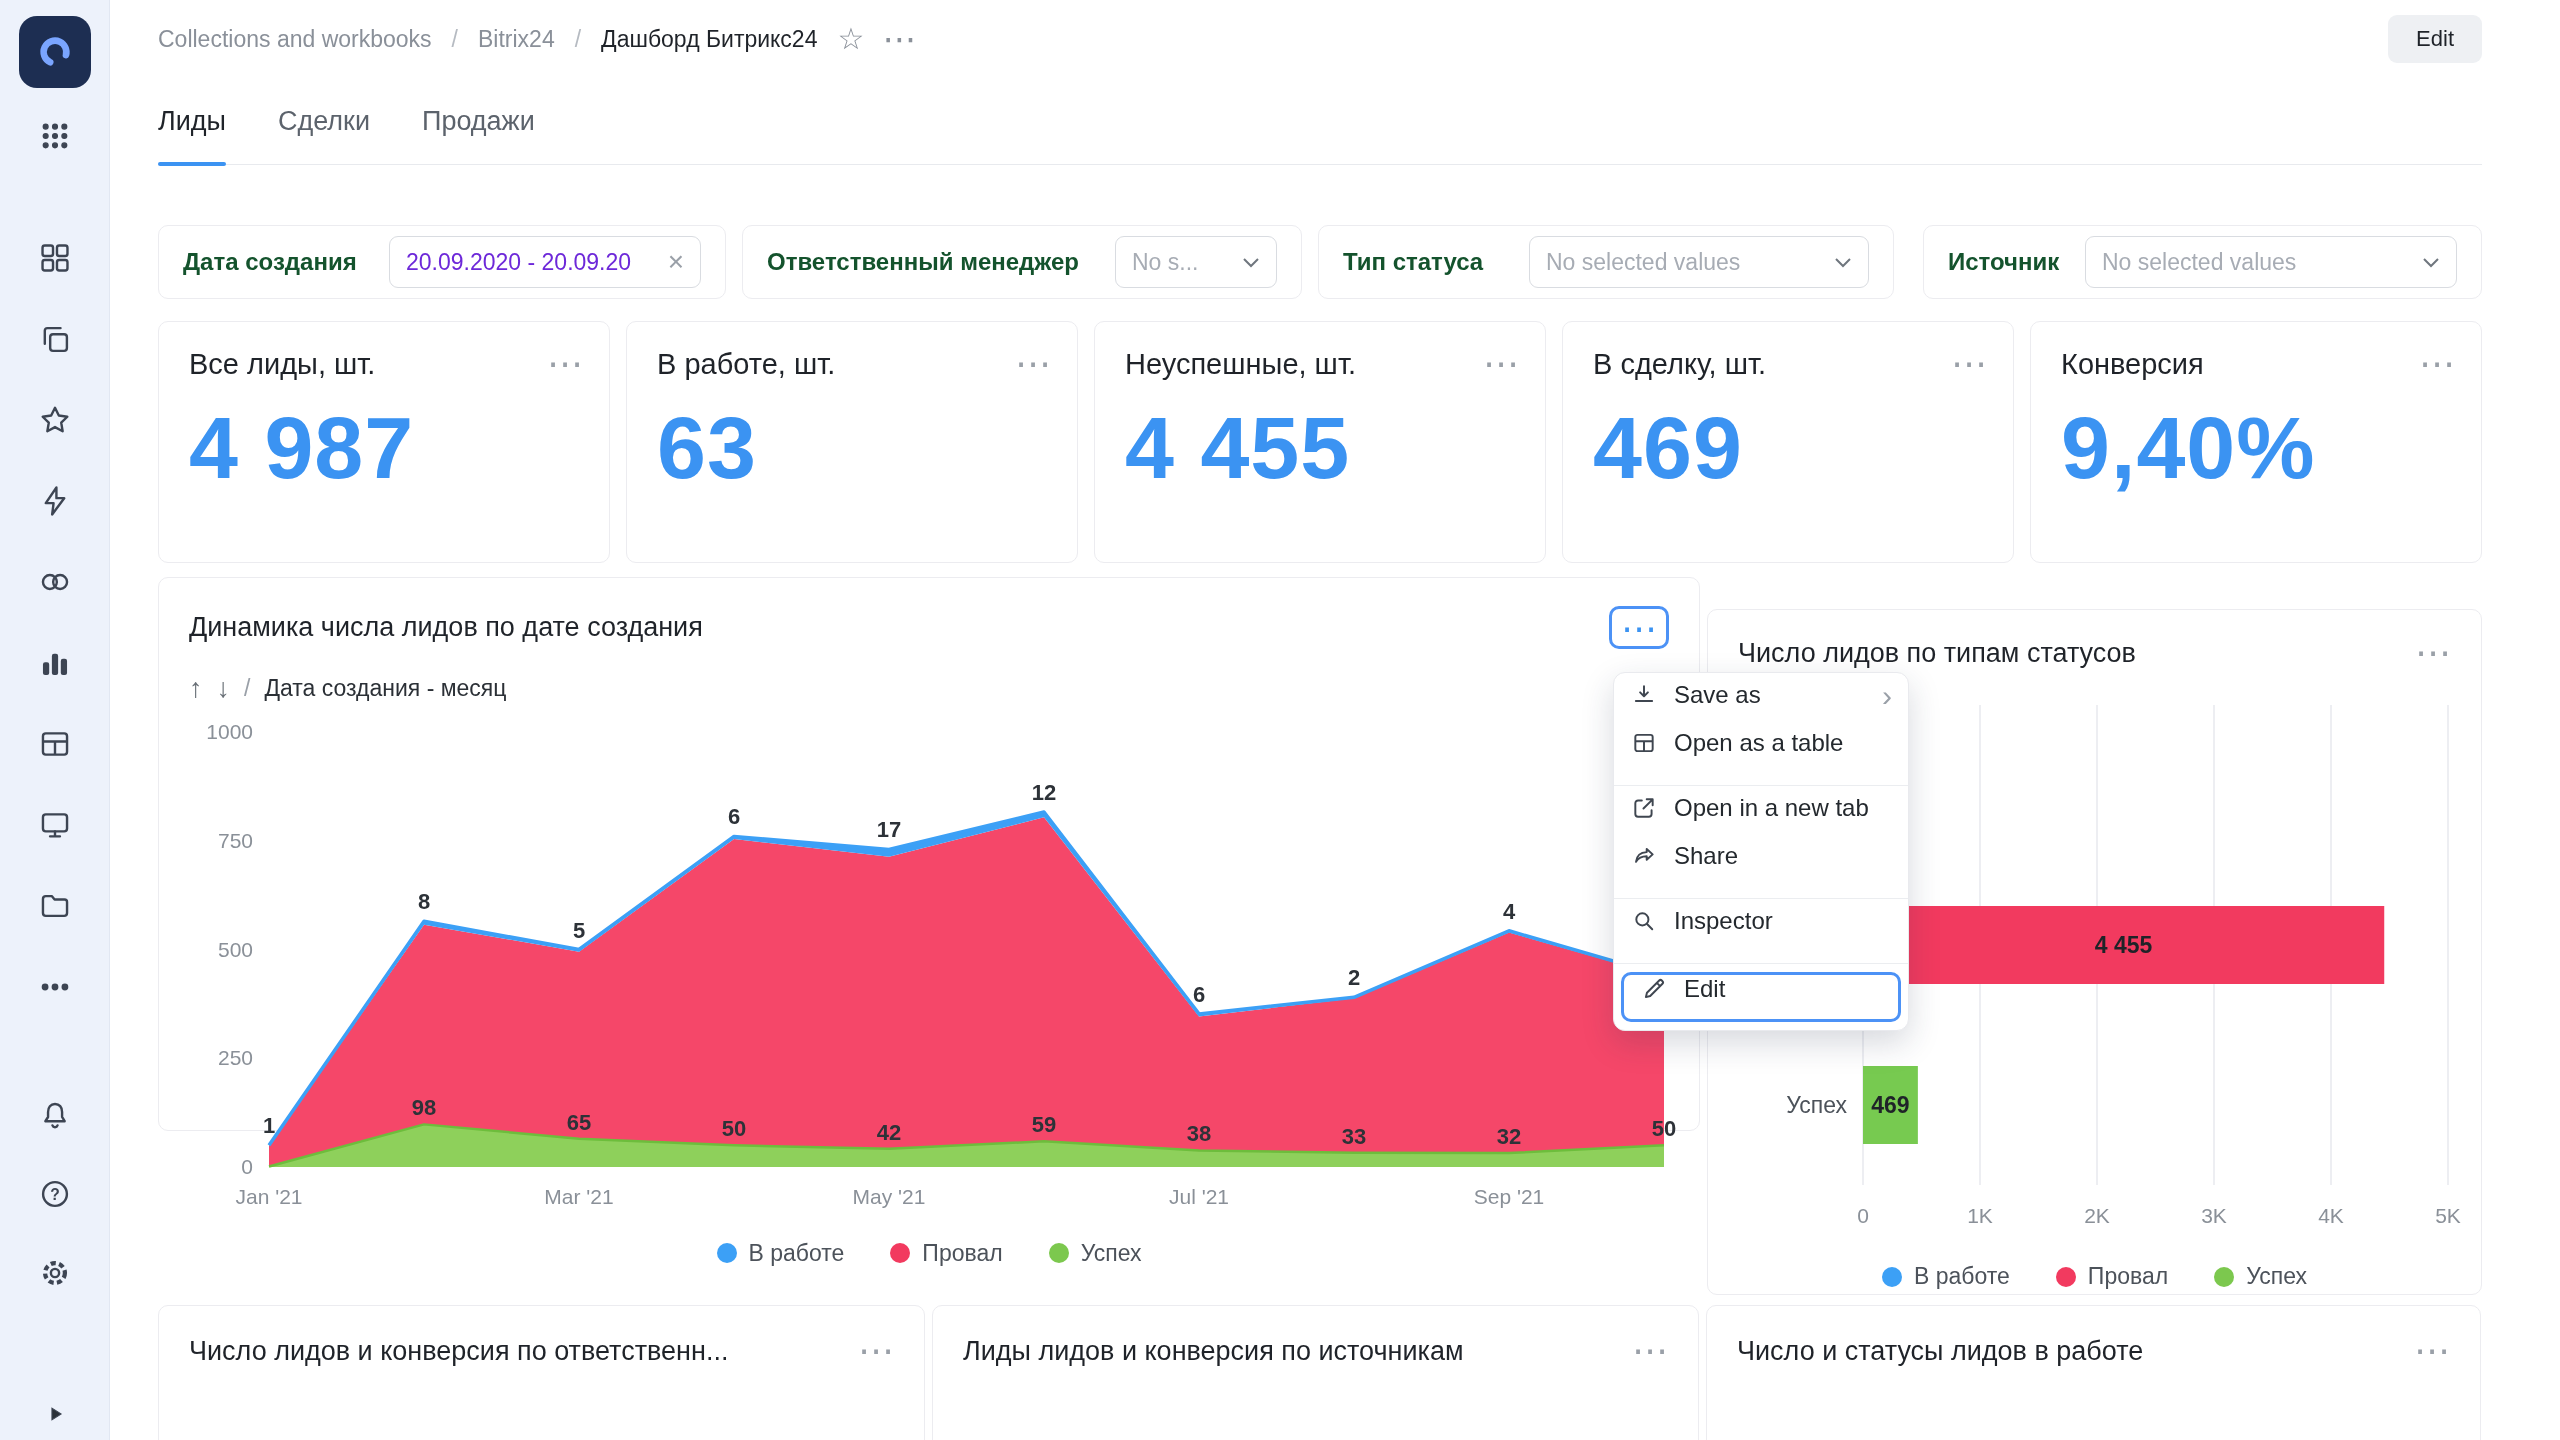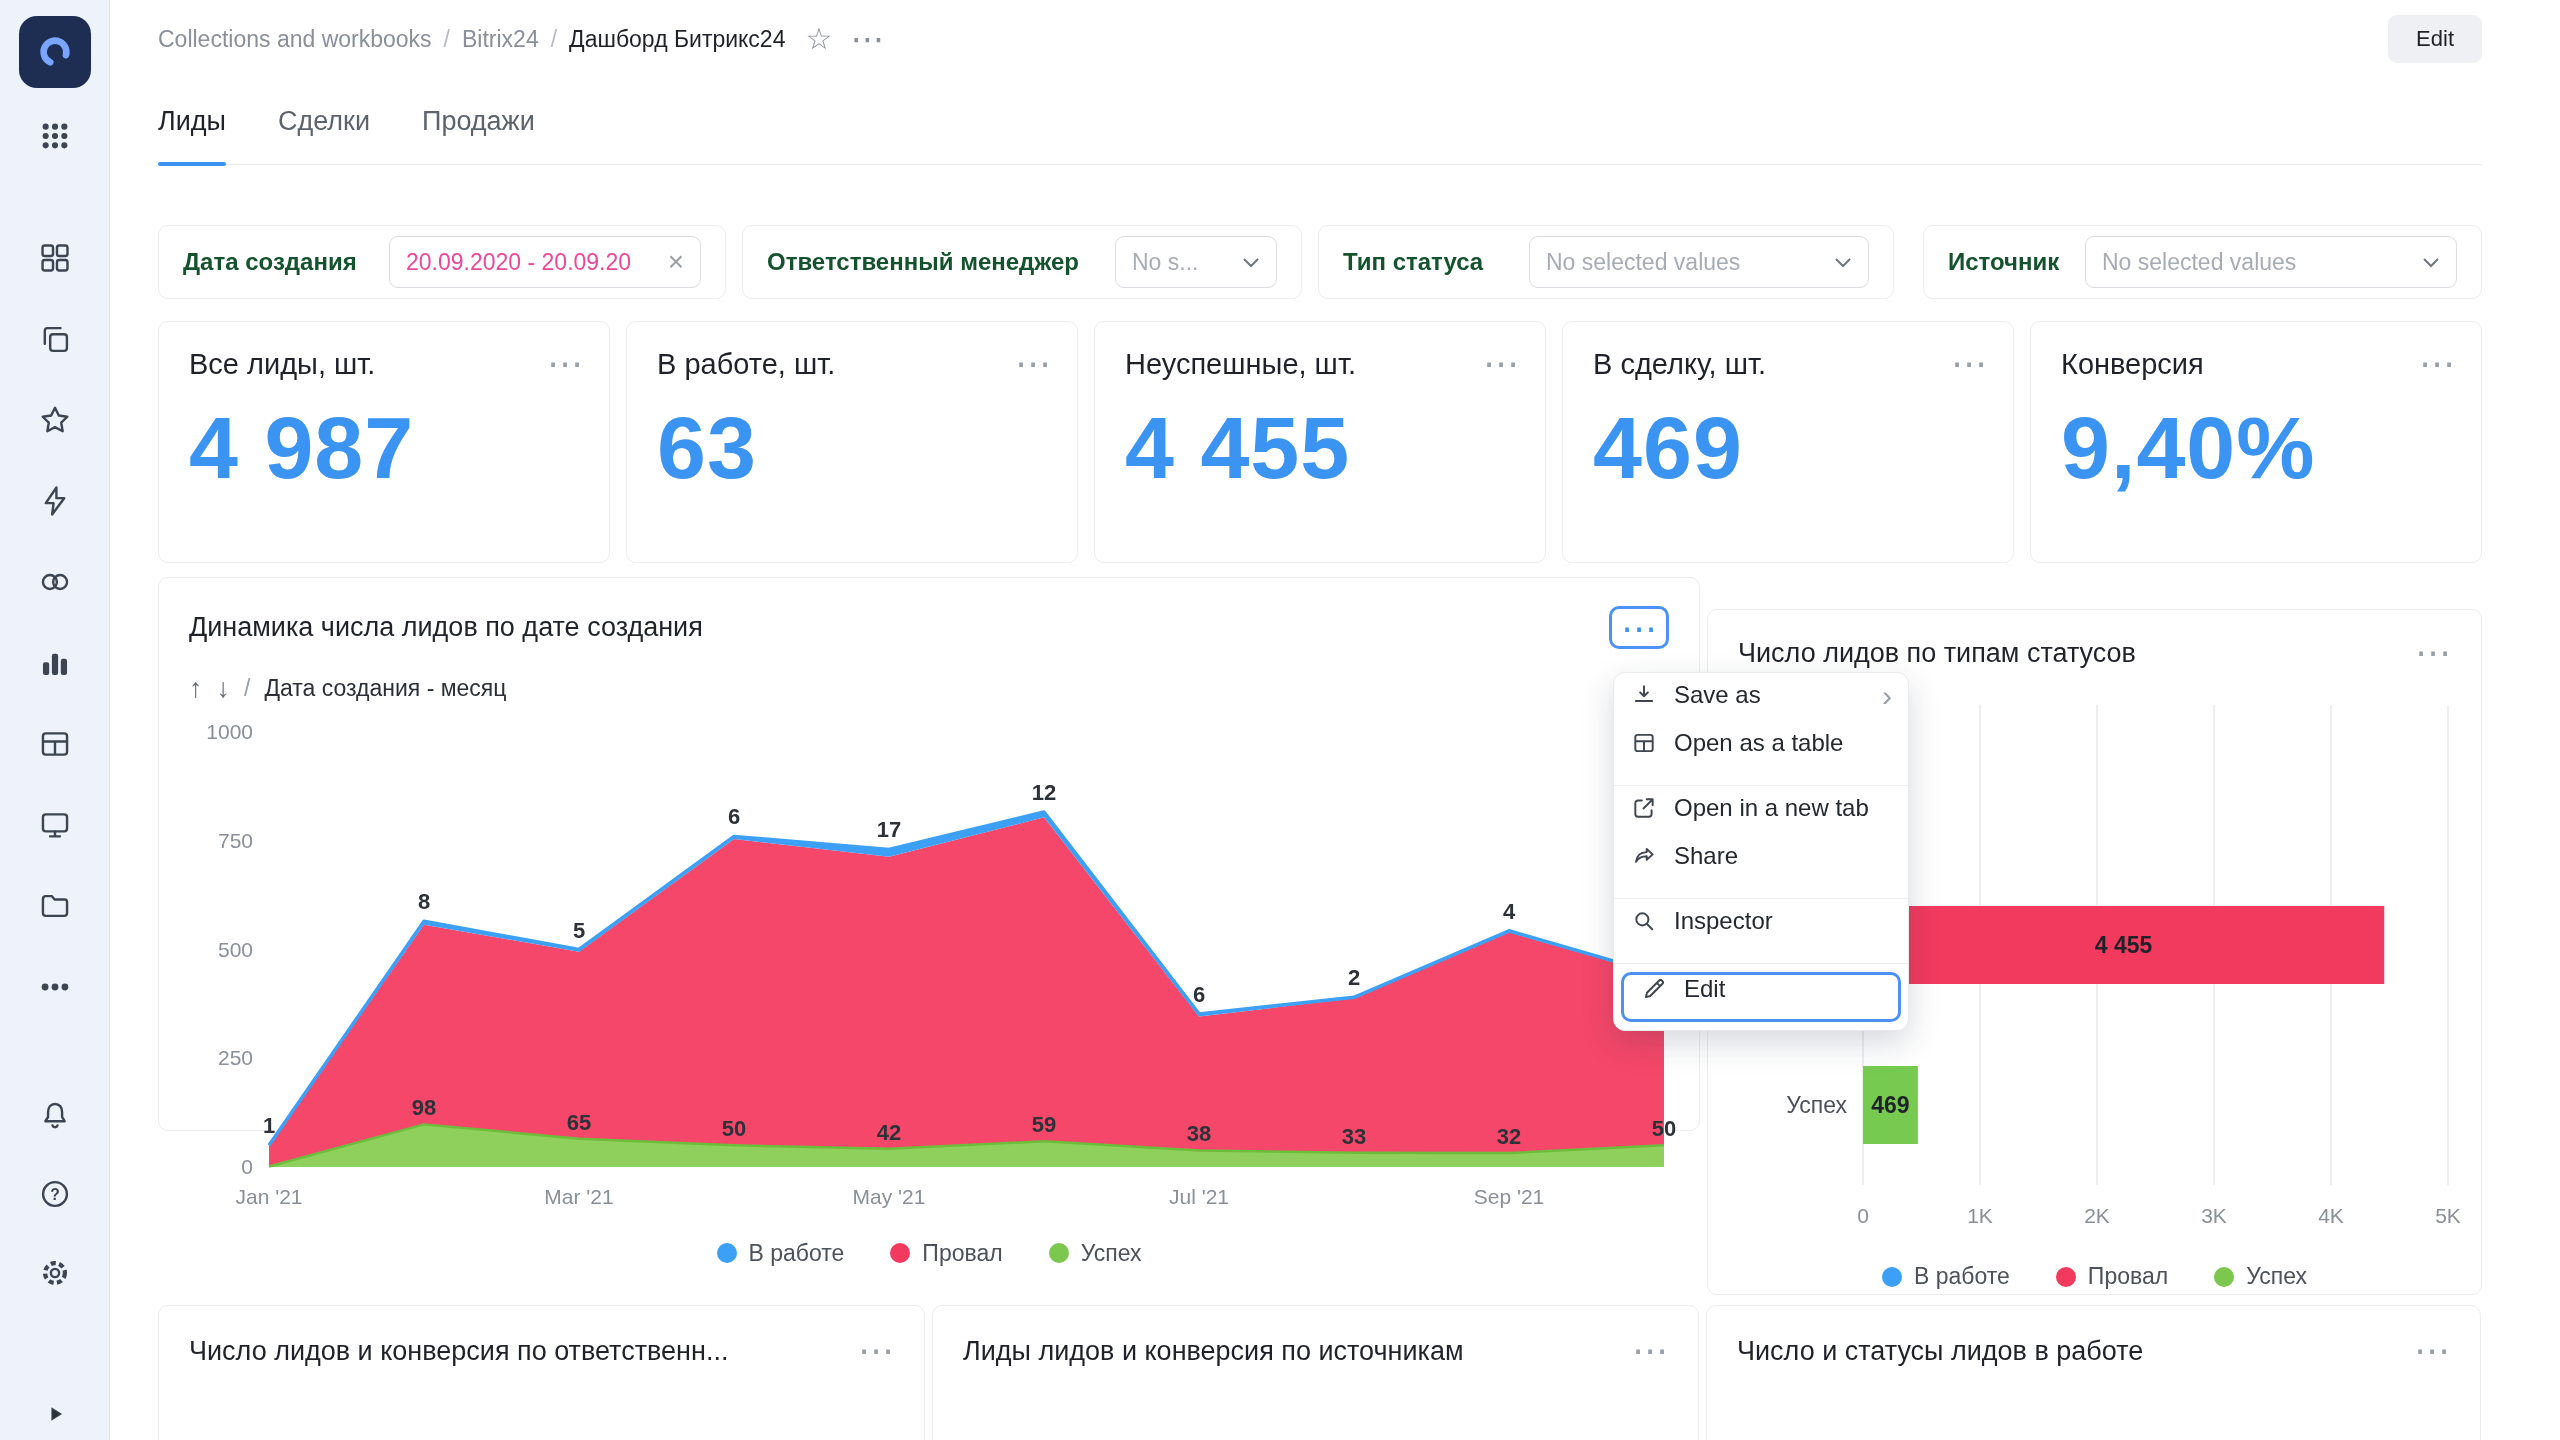--- a/index.html
+++ b/index.html
@@ -25,21 +25,21 @@
   .sico svg { stroke:#3d4553; }
   .apps { margin-top:30px; }
   .snav { display:flex; flex-direction:column; gap:45px; margin-top:86px; align-items:center; }
   .sbottom { display:flex; flex-direction:column; gap:43px; margin-top:92px; align-items:center; }
   .sexpand { position:absolute; bottom:8px; left:0; right:0; display:flex; justify-content:center; }
 
   
   .main { position:absolute; left:110px; top:0; right:0; bottom:0; padding:0 78px 0 48px; }
 
   .topbar { height:78px; display:flex; align-items:center; gap:12px; }
-  .crumbs { display:flex; align-items:center; gap:12px; font-size:23px; color:#8a9099; }
+  .crumbs { display:flex; align-items:center; gap:20px; font-size:23px; color:#8a9099; }
   .crumb { cursor:pointer; }
   .crumb.current { color:#1f2329; cursor:default; }
   .bsep { color:#b6bbc2; }
   .star-ic { font-size:30px; color:#8a9099; margin-left:8px; cursor:pointer; line-height:1; }
   .hmore { font-size:34px; color:#8a9099; cursor:pointer; line-height:0.5; padding:0 6px; }
   .edit-btn {
     margin-left:auto; background:#eef0f3; border:none; border-radius:9px;
     height:48px; padding:0 28px; font-size:22px; color:#1f2329; cursor:pointer;
     font-family:inherit;
   }
@@ -59,21 +59,21 @@
   .flabel { font-size:24px; font-weight:700; color:#14532d; white-space:nowrap; }
   .control {
     margin-left:auto; height:52px; border:1px solid #d9dce1; border-radius:9px;
     display:flex; align-items:center; padding:0 16px; gap:12px; background:#fff; cursor:pointer;
     font-size:23px; white-space:nowrap; overflow:hidden;
   }
   .control.date { width:312px; }
   .control.sel2 { width:162px; }
   .control.sel3 { width:340px; }
   .control.sel4 { width:372px; }
-  .cval { color:#ec4899; overflow:hidden; text-overflow:clip; }
+  .cval { color:#6d28d9; overflow:hidden; text-overflow:clip; }
   .cval.ph { color:#a7acb4; }
   .clear-x { margin-left:auto; color:#9aa0a8; font-size:28px; cursor:pointer; line-height:1; }
   .chev { margin-left:auto; flex:0 0 auto; }
 
   
   .kpis { margin-top:22px; display:flex; gap:16px; }
   .kpi {
     flex:1; height:242px; border:1px solid #ececf0; border-radius:10px; background:#fff;
     padding:26px 30px; position:relative;
   }

